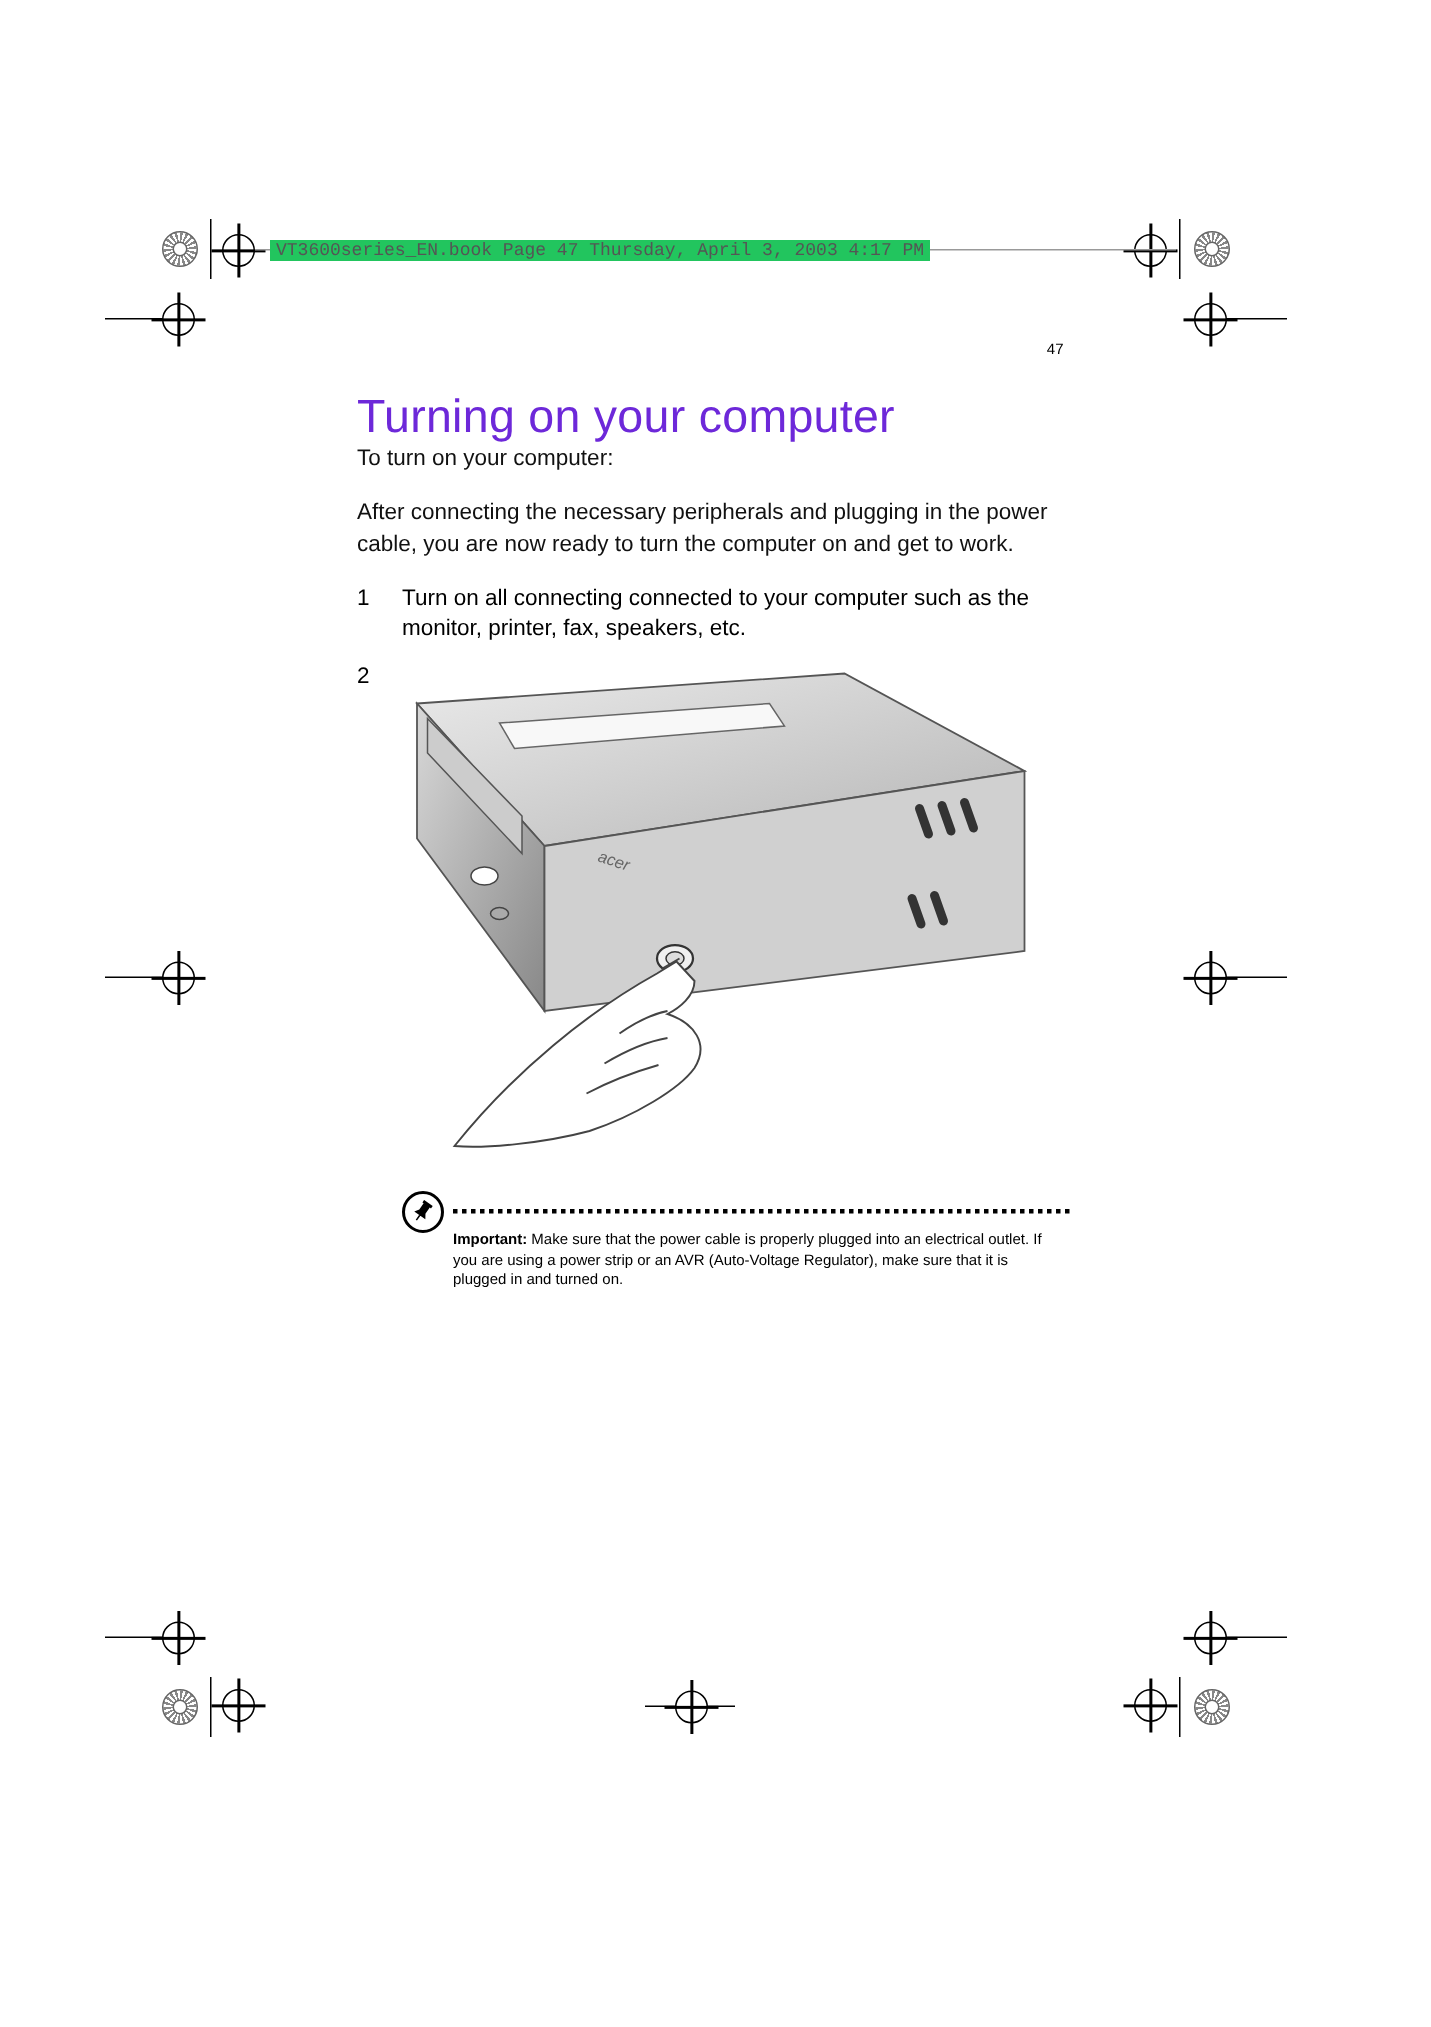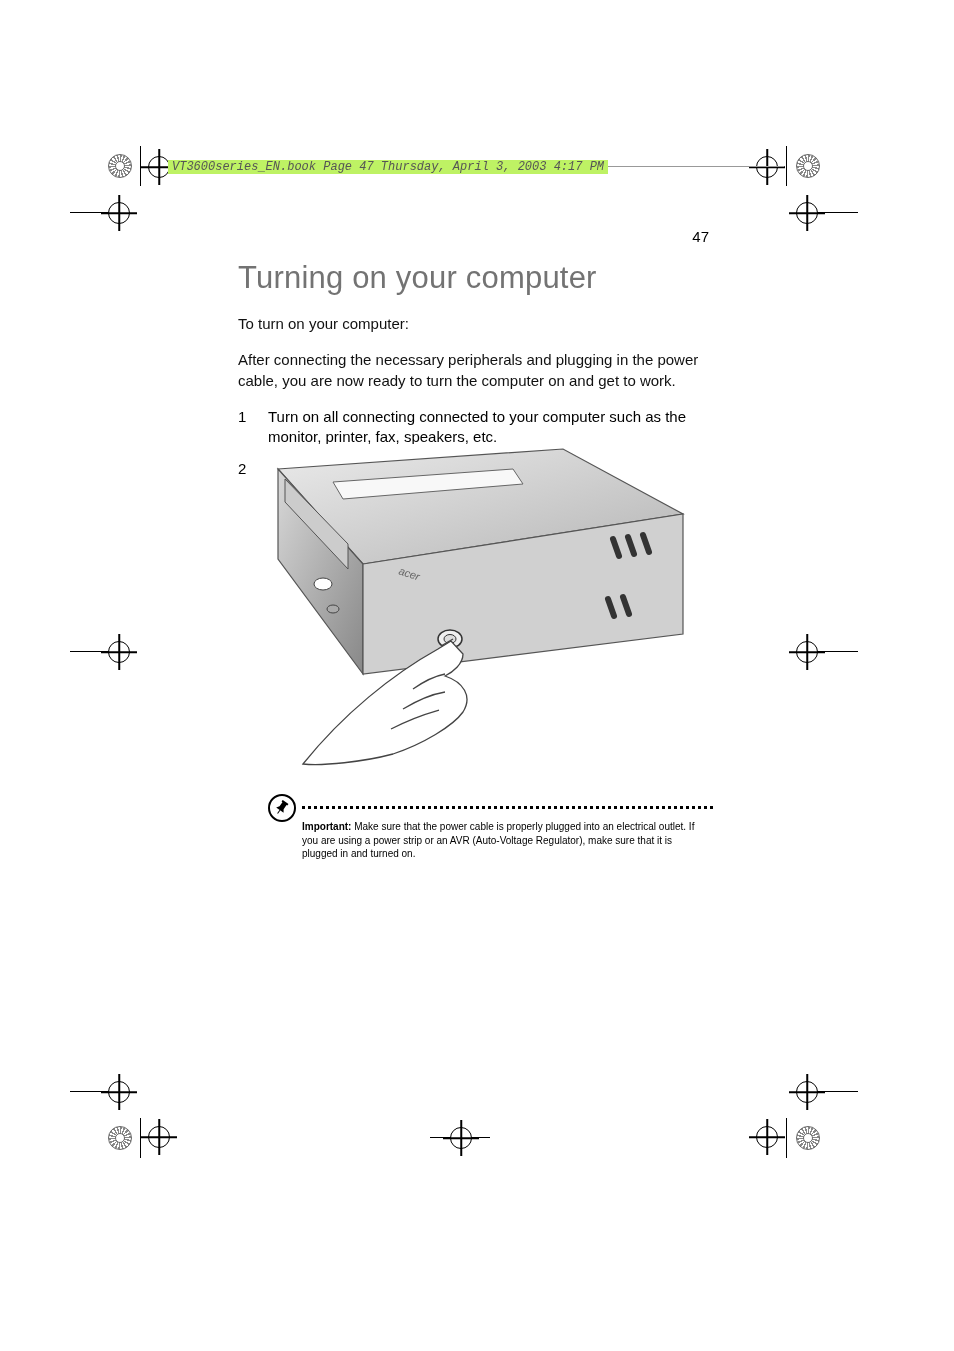--- a/index.html
+++ b/index.html
@@ -49,45 +49,43 @@
     position: absolute;
     top: 166px;
     left: 170px;
     right: 170px;
     height: 1px;
     background: #999;
   }
   .header-text {
     position: absolute;
     top: 160px;
-    left: 168px;
+    left: 180px;
     font-family: "Courier New", monospace;
     font-size: 12px;
     color: #555;
-    background: #bef264;
+    background: #22c55e;
     padding: 0 4px;
-    font-style: italic;
   }
   .page-number {
     position: absolute;
     top: 228px;
     right: 245px;
-    font-size: 15px;
+    font-size: 10px;
   }
   .content {
     position: absolute;
     left: 238px;
     top: 260px;
     width: 478px;
   }
   .title {
     font-size: 31px;
     font-weight: 400;
-    color: #737373;
-    margin-bottom: 18px;
+    color: #6d28d9;
     letter-spacing: 0.2px;
   }
   .para {
     font-size: 15px;
     line-height: 1.35;
     margin-bottom: 16px;
     color: #111;
   }
   .list-item {
     display: flex;

